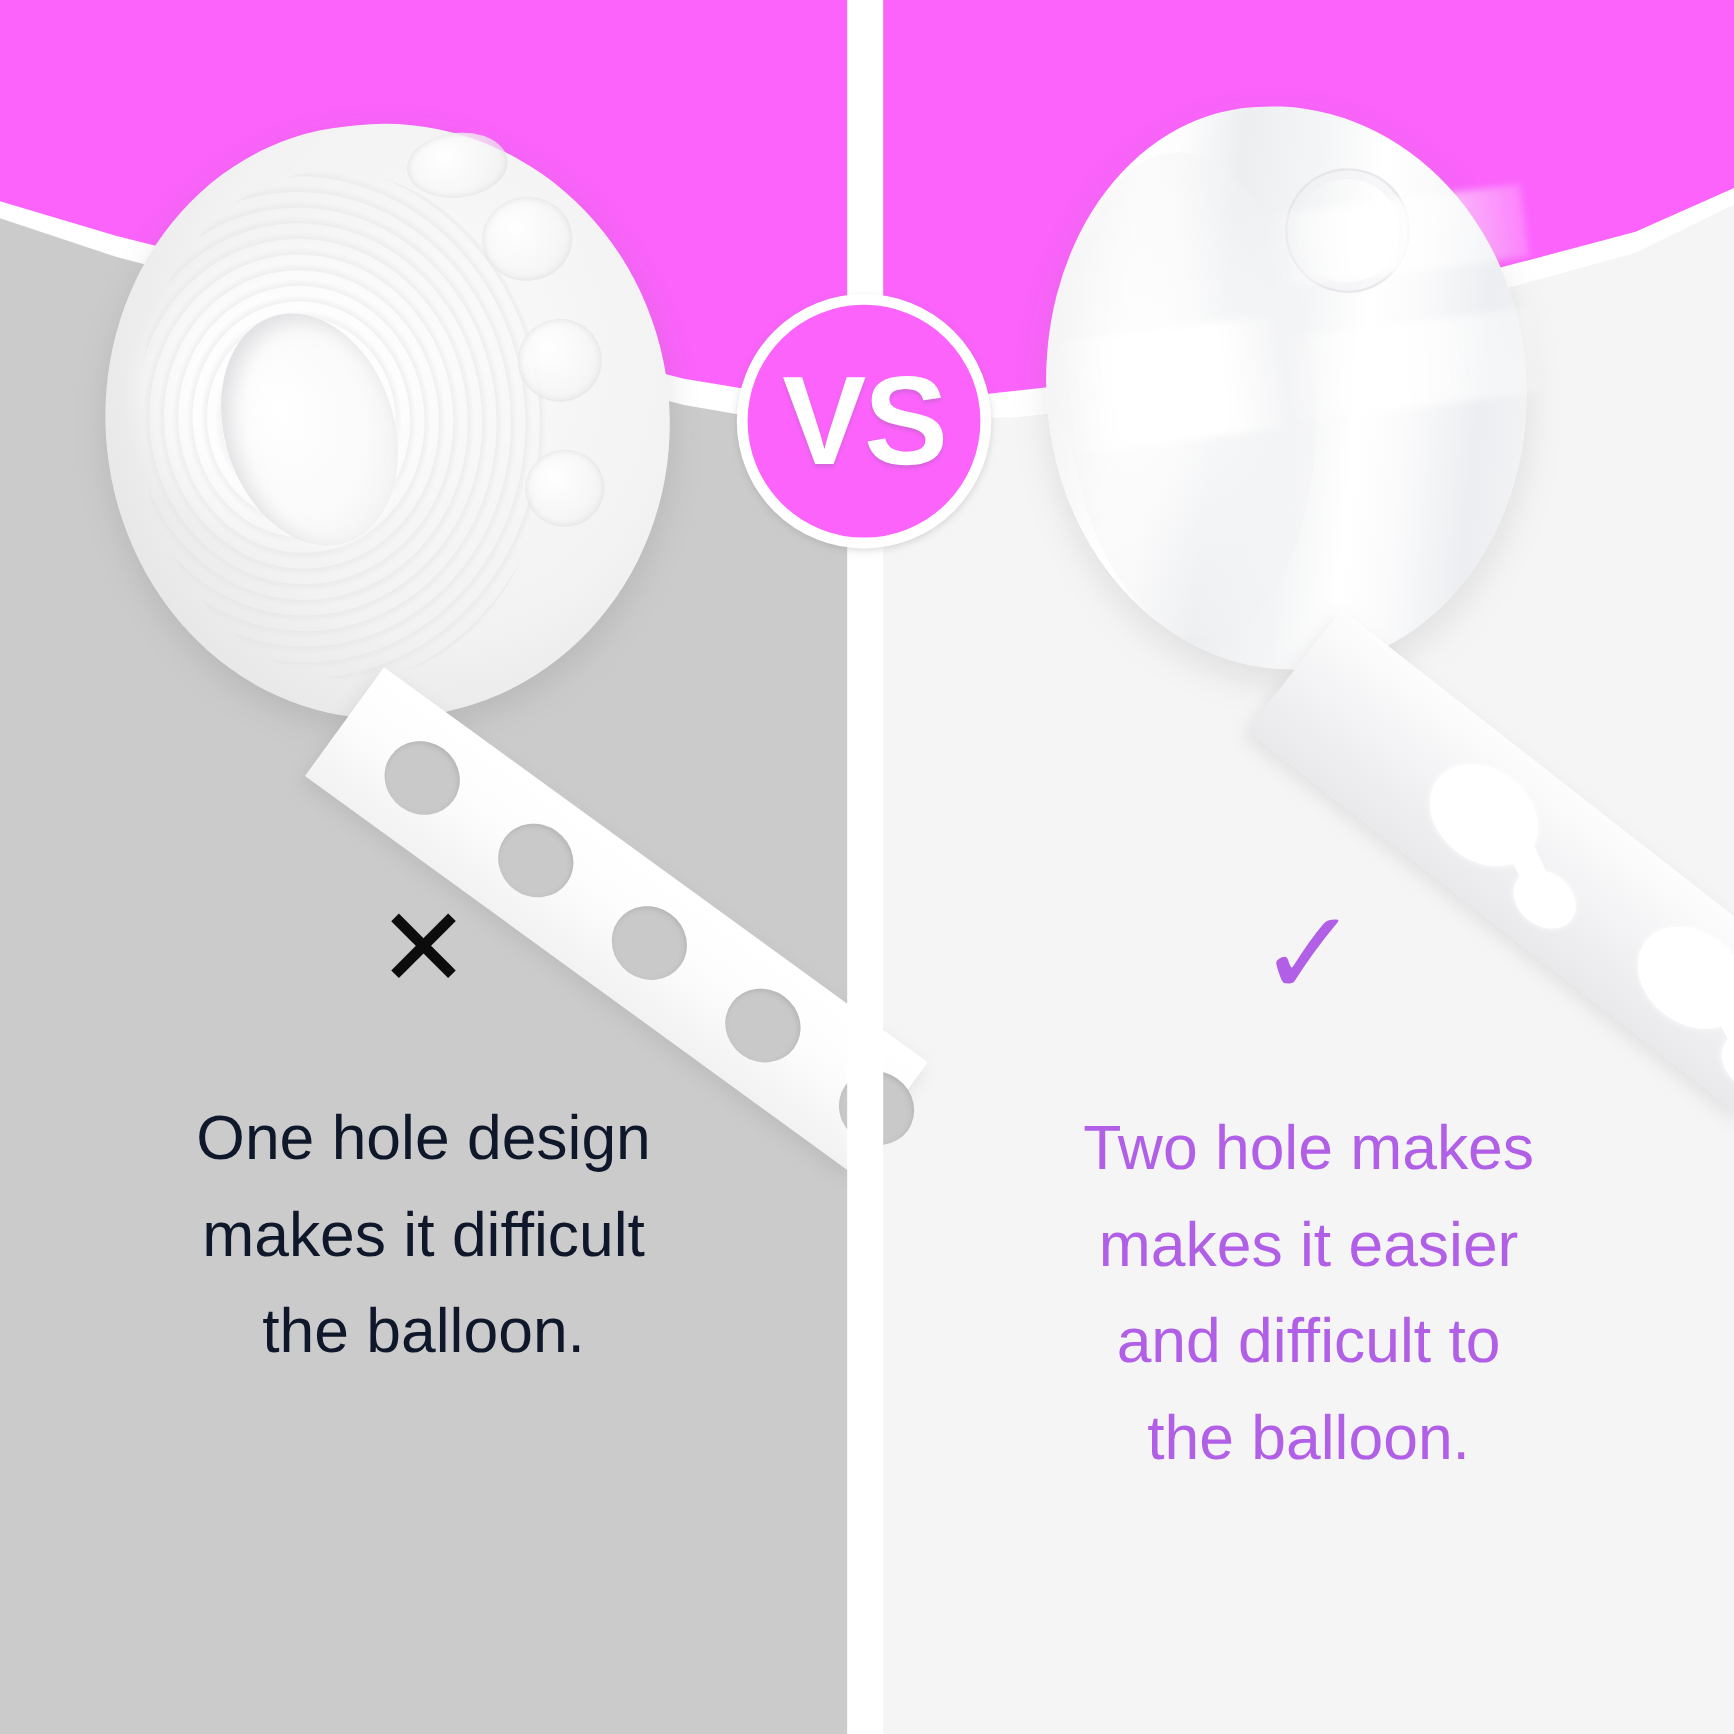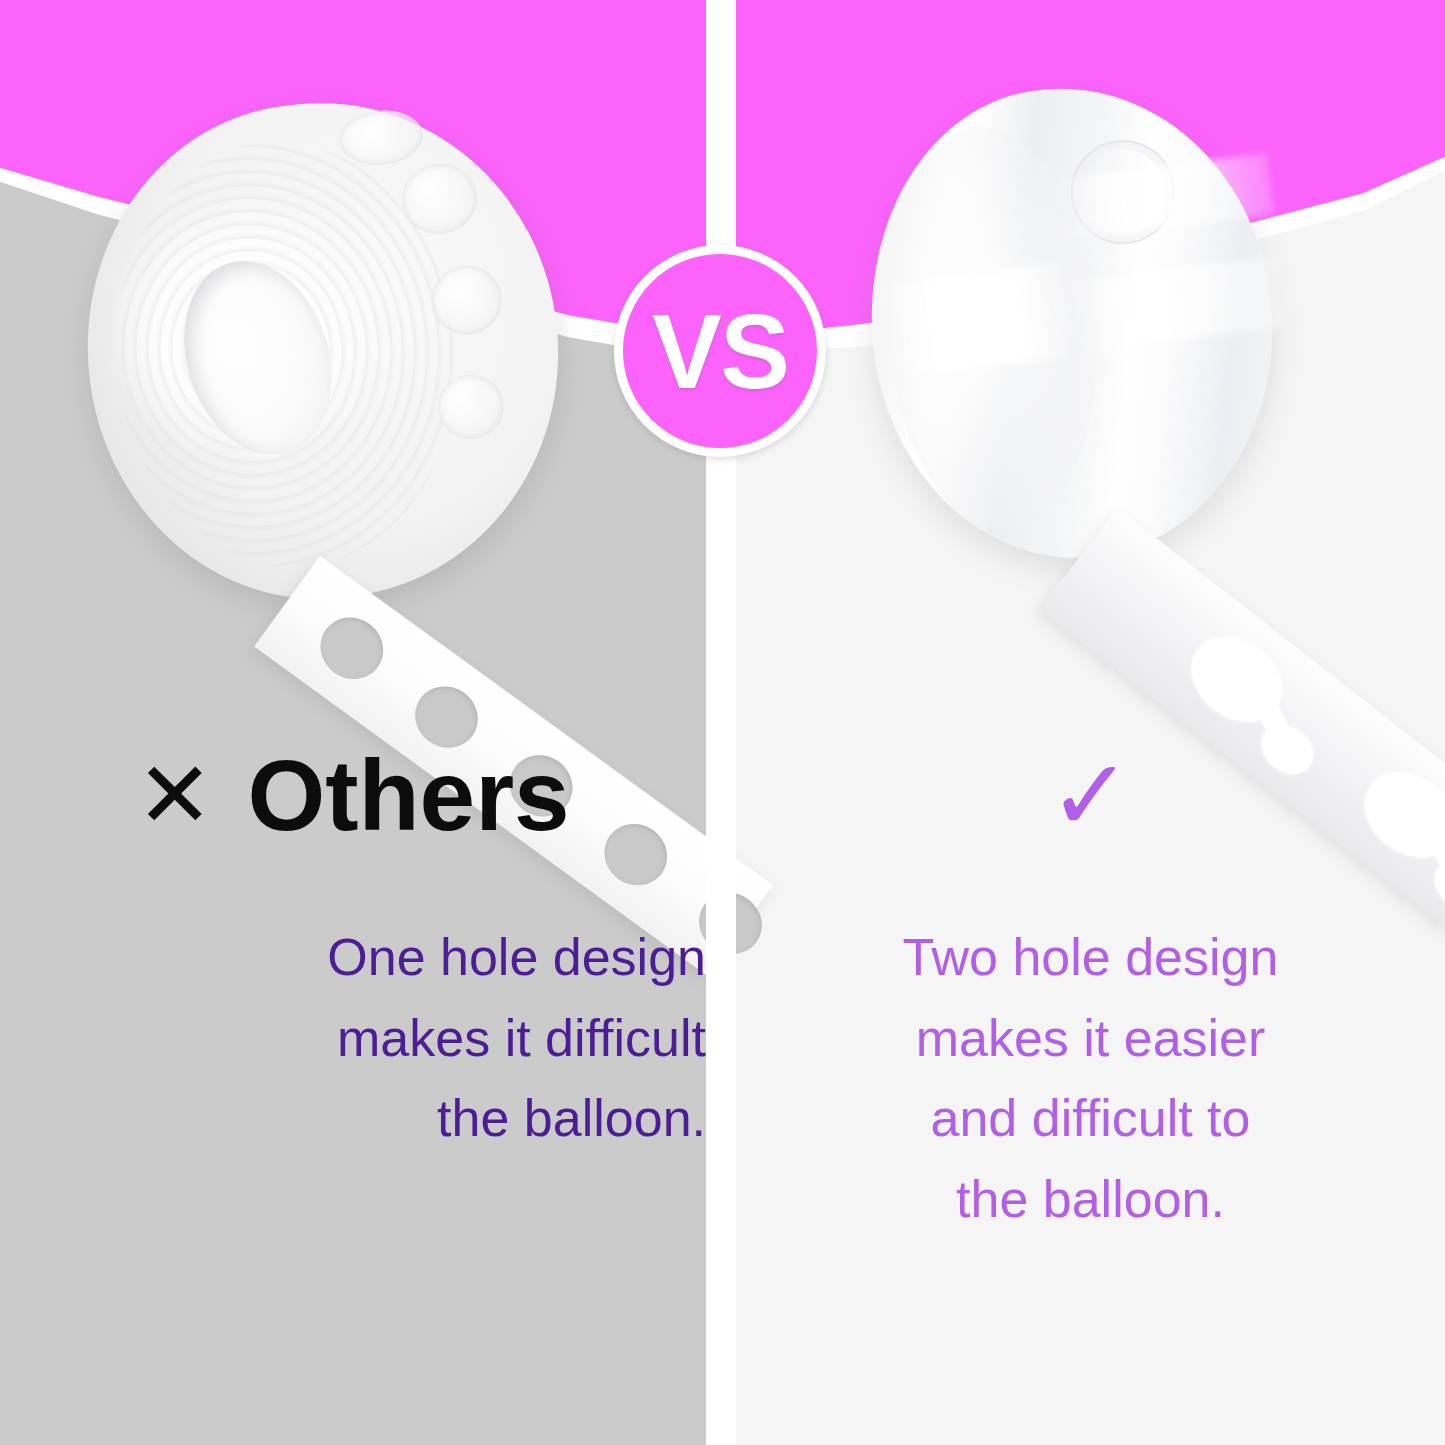--- a/index.html
+++ b/index.html
@@ -200,21 +200,21 @@
   .col-left .heading{color:#0c0c0c;}
   .col-right .heading{color:#b05fe6;}
   .col-right .heading .mark{font-size:100px;}
 
   .body-copy{
     margin-top:72px;
     font-size:52px;
     line-height:1.55;
     font-weight:400;
   }
-  .col-left .body-copy{color:#4c1d95;text-align:right;}
+  .col-left .body-copy{color:#0f172a;}
   .col-right .body-copy{color:#b05fe6;}
   .body-copy .line{display:block;white-space:nowrap;}
 </style>
 </head>
 <body>
 
 <div id="stage">
 
   <div class="panel panel-left"></div>
   <div class="panel panel-right"></div>
@@ -264,34 +264,33 @@
     </div>
   </div>
 
   <div class="vs-badge">
     <span class="vs-text">VS</span>
   </div>
 
   <div class="col col-left">
     <div class="heading">
       <span class="mark">✕</span>
-      <span>Others</span>
     </div>
     <div class="body-copy">
       <span class="line">One hole design</span>
       <span class="line">makes it difficult</span>
       <span class="line">the balloon.</span>
     </div>
   </div>
 
   <div class="col col-right">
     <div class="heading">
       <span class="mark">✓</span>
     </div>
     <div class="body-copy">
-      <span class="line">Two hole design</span>
+      <span class="line">Two hole makes</span>
       <span class="line">makes it easier</span>
       <span class="line">and difficult to</span>
       <span class="line">the balloon.</span>
     </div>
   </div>
 
 </div>
 
 </body></html>

